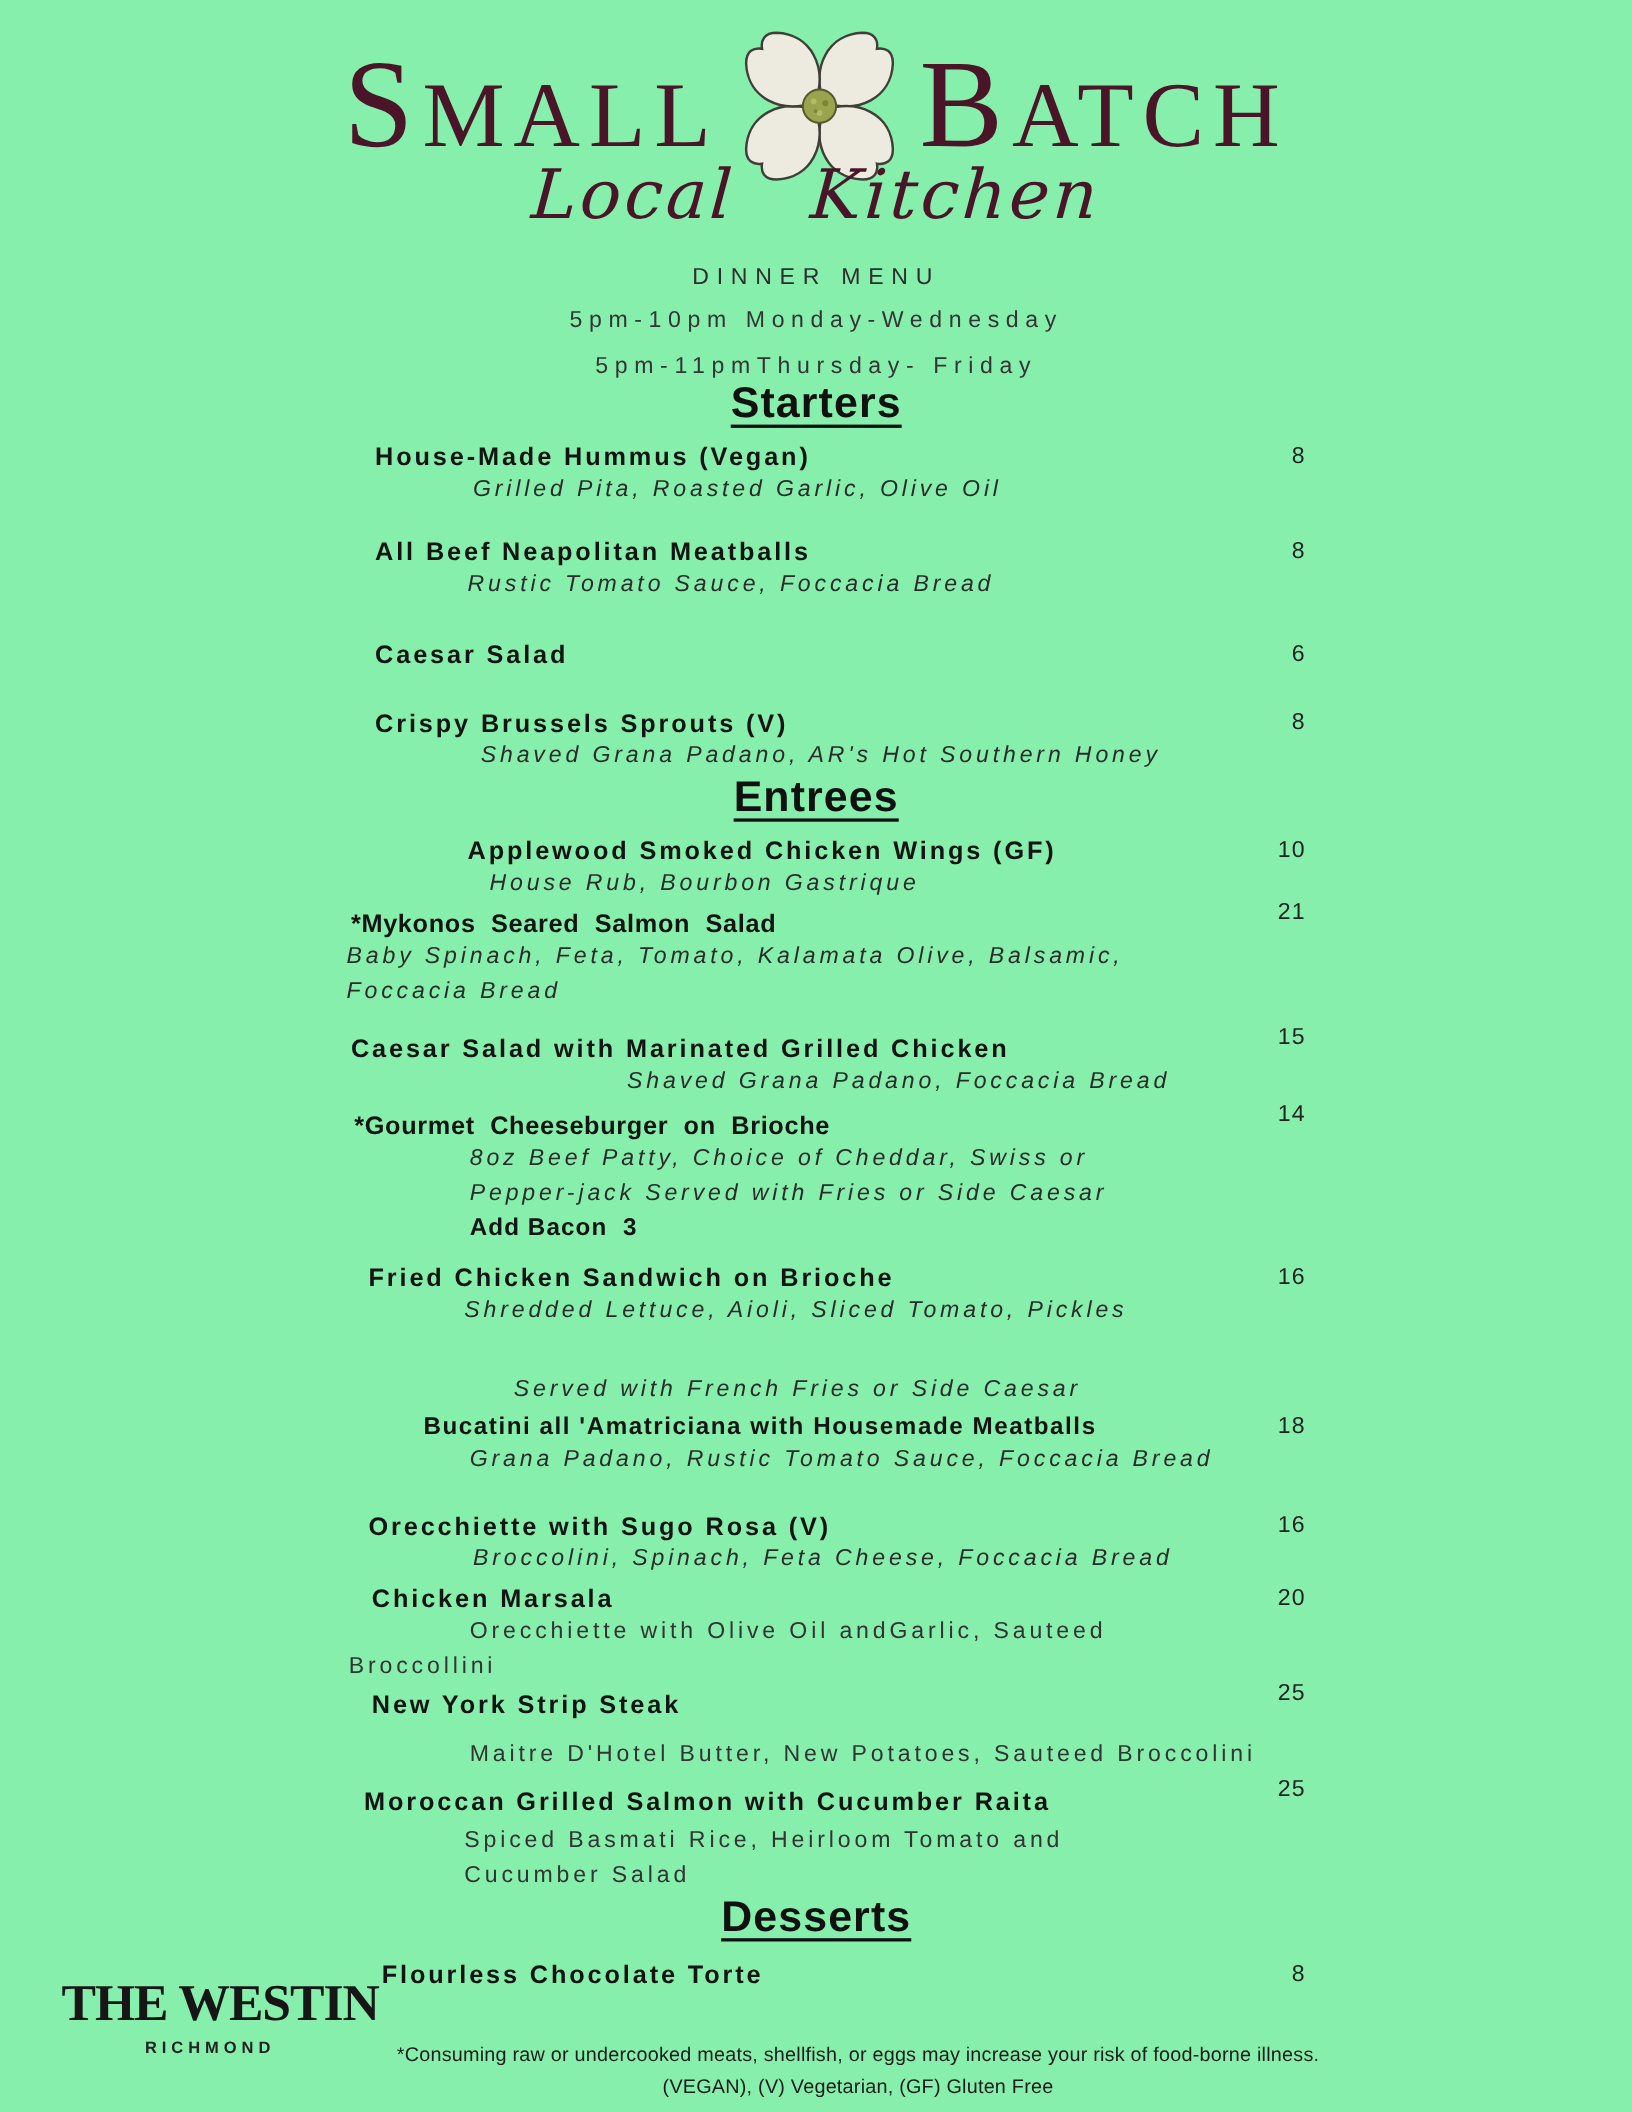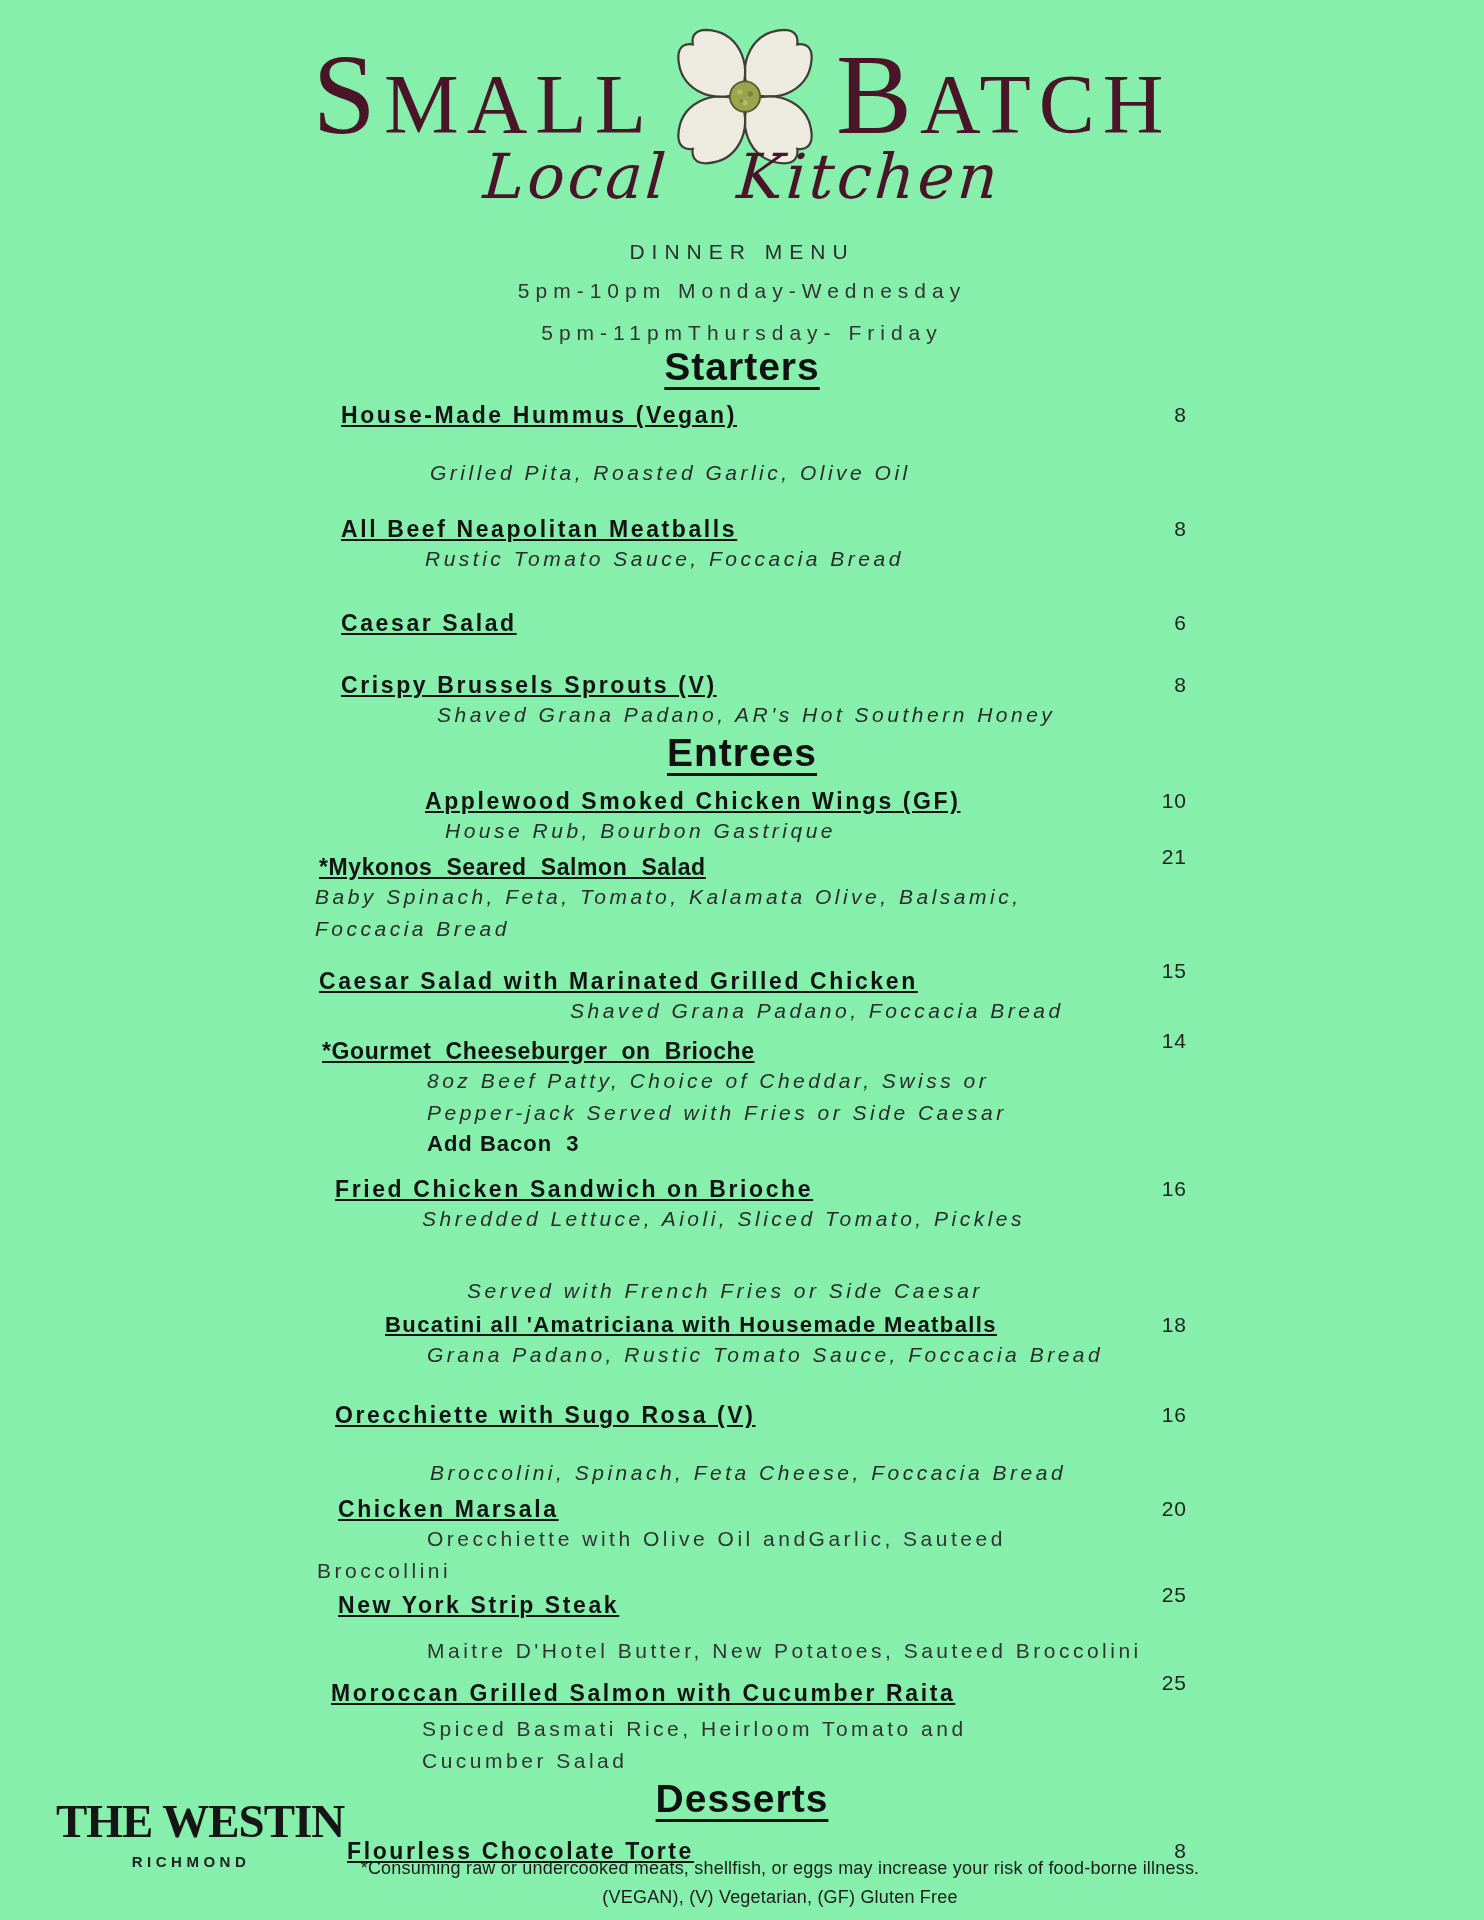--- a/index.html
+++ b/index.html
@@ -23,34 +23,34 @@
 
   
   .col{width:890px;margin:0 auto;}
   h2.sec{margin:0;text-align:center;font-size:39px;font-weight:700;letter-spacing:1px;color:#111;
          text-decoration:underline;text-decoration-thickness:3px;text-underline-offset:7px;}
   .sec-starters{margin-top:22px;}
   .sec-entrees{margin-top:34px;}
   .sec-desserts{margin-top:26px;}
 
   .row{display:flex;justify-content:space-between;align-items:flex-start;}
-  .iname{font-size:23px;font-weight:700;letter-spacing:2.6px;line-height:28px;color:#141414;white-space:nowrap;text-decoration:underline;}
+  .iname{font-size:23px;font-weight:700;letter-spacing:2.6px;line-height:28px;color:#141414;white-space:nowrap;}
   .ls-tight{letter-spacing:0.6px;word-spacing:7px;}
   .ls-mid{letter-spacing:1.4px;font-size:22px;}
   .price{font-size:21px;line-height:28px;letter-spacing:1px;color:#222;flex:0 0 auto;}
   .raise{transform:translateY(-10px);}
   .desc{font-size:21px;font-style:italic;letter-spacing:3.5px;line-height:32px;color:#2b2b2b;white-space:nowrap;}
   .up{font-style:normal;color:#333;}
   .addon{font-size:22px;font-weight:700;letter-spacing:1px;line-height:30px;white-space:pre;color:#141414;}
 
   
   .p18{padding-left:18px;}.p20{padding-left:20px;}.p22{padding-left:22px;}.p25{padding-left:25px;}
   .p34{padding-left:34px;}.p38{padding-left:38px;}.p41{padding-left:41px;}.p44{padding-left:44px;}
   .p50{padding-left:50px;text-align:center;}.p88{padding-left:88px;}.p125{padding-left:125px;}.p128{padding-left:128px;}
-  .p130{padding-left:130px;}.p133{padding-left:133px;margin-top:28px;}.p140{padding-left:140px;}.p148{padding-left:148px;}
+  .p130{padding-left:130px;}.p133{padding-left:133px;}.p140{padding-left:140px;}.p148{padding-left:148px;}
   .p170{padding-left:170px;margin-top:40px;}.p273{padding-left:273px;}
 
   
   .mt12{margin-top:12px;}.mt6{margin-top:6px;}.mt8{margin-top:16px;}.mt4{margin-top:4px;}
   .mt10{margin-top:10px;}.mt22{margin-top:22px;}.mt26{margin-top:26px;}.mt30{margin-top:30px;}
   .mt34{margin-top:34px;}
 
   
   .westin{position:absolute;left:56px;top:1798px;width:270px;text-align:center;}
   .westin-name{font-family:"Liberation Serif",serif;font-weight:700;font-size:47px;

